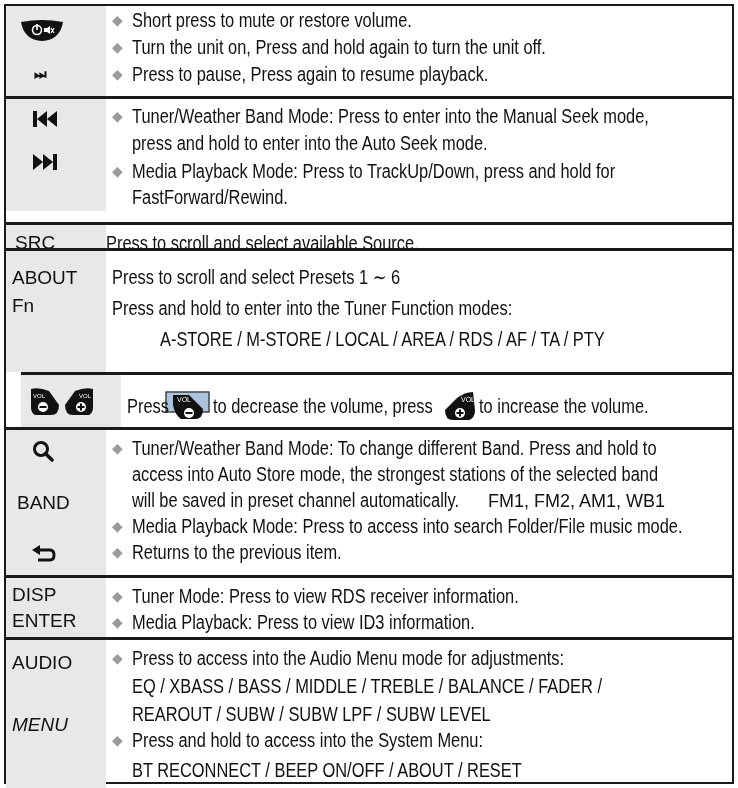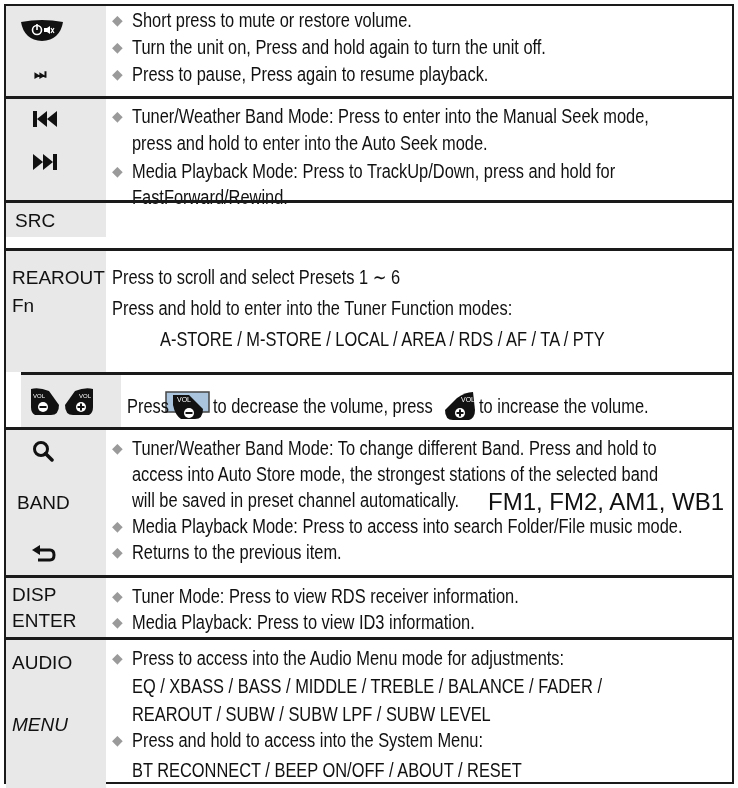--- a/index.html
+++ b/index.html
@@ -88,29 +88,32 @@
       <div class="bl" style="top:60px;">
           <span class="bullet">◆</span>
           <span class="btxt cond">Media Playback Mode: Press to TrackUp/Down, press and hold for</span>
         </div>
       <div class="bl" style="top:86px;">
           <span class="btxt cond">FastForward/Rewind.</span>
         </div>
     </div>
   </div>
 
-  <div class="row" style="top:194px;height:37px;">
+  <div class="row" style="top:216px;height:37px;">
     <div class="key">
       <div class="kl" style="left:9px;top:7px;">SRC</div>
     </div>
+    <div class="desc">
+      <div class="bl" style="top:6px;left:0;"><span class="cond">Press to scroll and select available Source.</span></div>
+    </div>
   </div>
 
   <div class="row" style="top:242px;height:124px;">
     <div class="key">
-      <div class="kl" style="left:6px;top:16px;">REAROUT</div>
+      <div class="kl" style="left:6px;top:16px;">ABOUT</div>
       <div class="kl" style="left:6px;top:44px;">Fn</div>
     </div>
     <div class="desc">
       <div class="bl" style="top:14px;"><span class="cond">Press to scroll and select Presets 1 ∼ 6</span></div>
       <div class="bl" style="top:45px;"><span class="cond">Press and hold to enter into the Tuner Function modes:</span></div>
       <div class="bl" style="top:76px;margin-left:48px;"><span class="cond">A-STORE / M-STORE / LOCAL / AREA / RDS / AF / TA / PTY</span></div>
     </div>
   </div>
 
   <div class="row" style="top:366px;height:55px;margin-left:15px;">
@@ -179,21 +182,21 @@
     <div class="desc">
       <div class="bl" style="top:6px;">
           <span class="bullet">◆</span>
           <span class="btxt cond">Tuner/Weather Band Mode: To change different Band. Press and hold to</span>
         </div>
       <div class="bl" style="top:32px;">
           <span class="btxt cond">access into Auto Store mode, the strongest stations of the selected band</span>
         </div>
       <div class="bl" style="top:58px;">
           <span class="btxt cond">will be saved in preset channel automatically.</span>
-          <span style="position:absolute;left:376px;top:1px;font-family:'Liberation Sans',sans-serif;font-size:24px;">FM1, FM2, AM1, WB1</span>
+          <span style="position:absolute;left:376px;top:1px;font-family:'Liberation Sans',sans-serif;font-size:18px;">FM1, FM2, AM1, WB1</span>
         </div>
       <div class="bl" style="top:84px;">
           <span class="bullet">◆</span>
           <span class="btxt cond">Media Playback Mode: Press to access into search Folder/File music mode.</span>
         </div>
       <div class="bl" style="top:110px;">
           <span class="bullet">◆</span>
           <span class="btxt cond">Returns to the previous item.</span>
         </div>
     </div>

